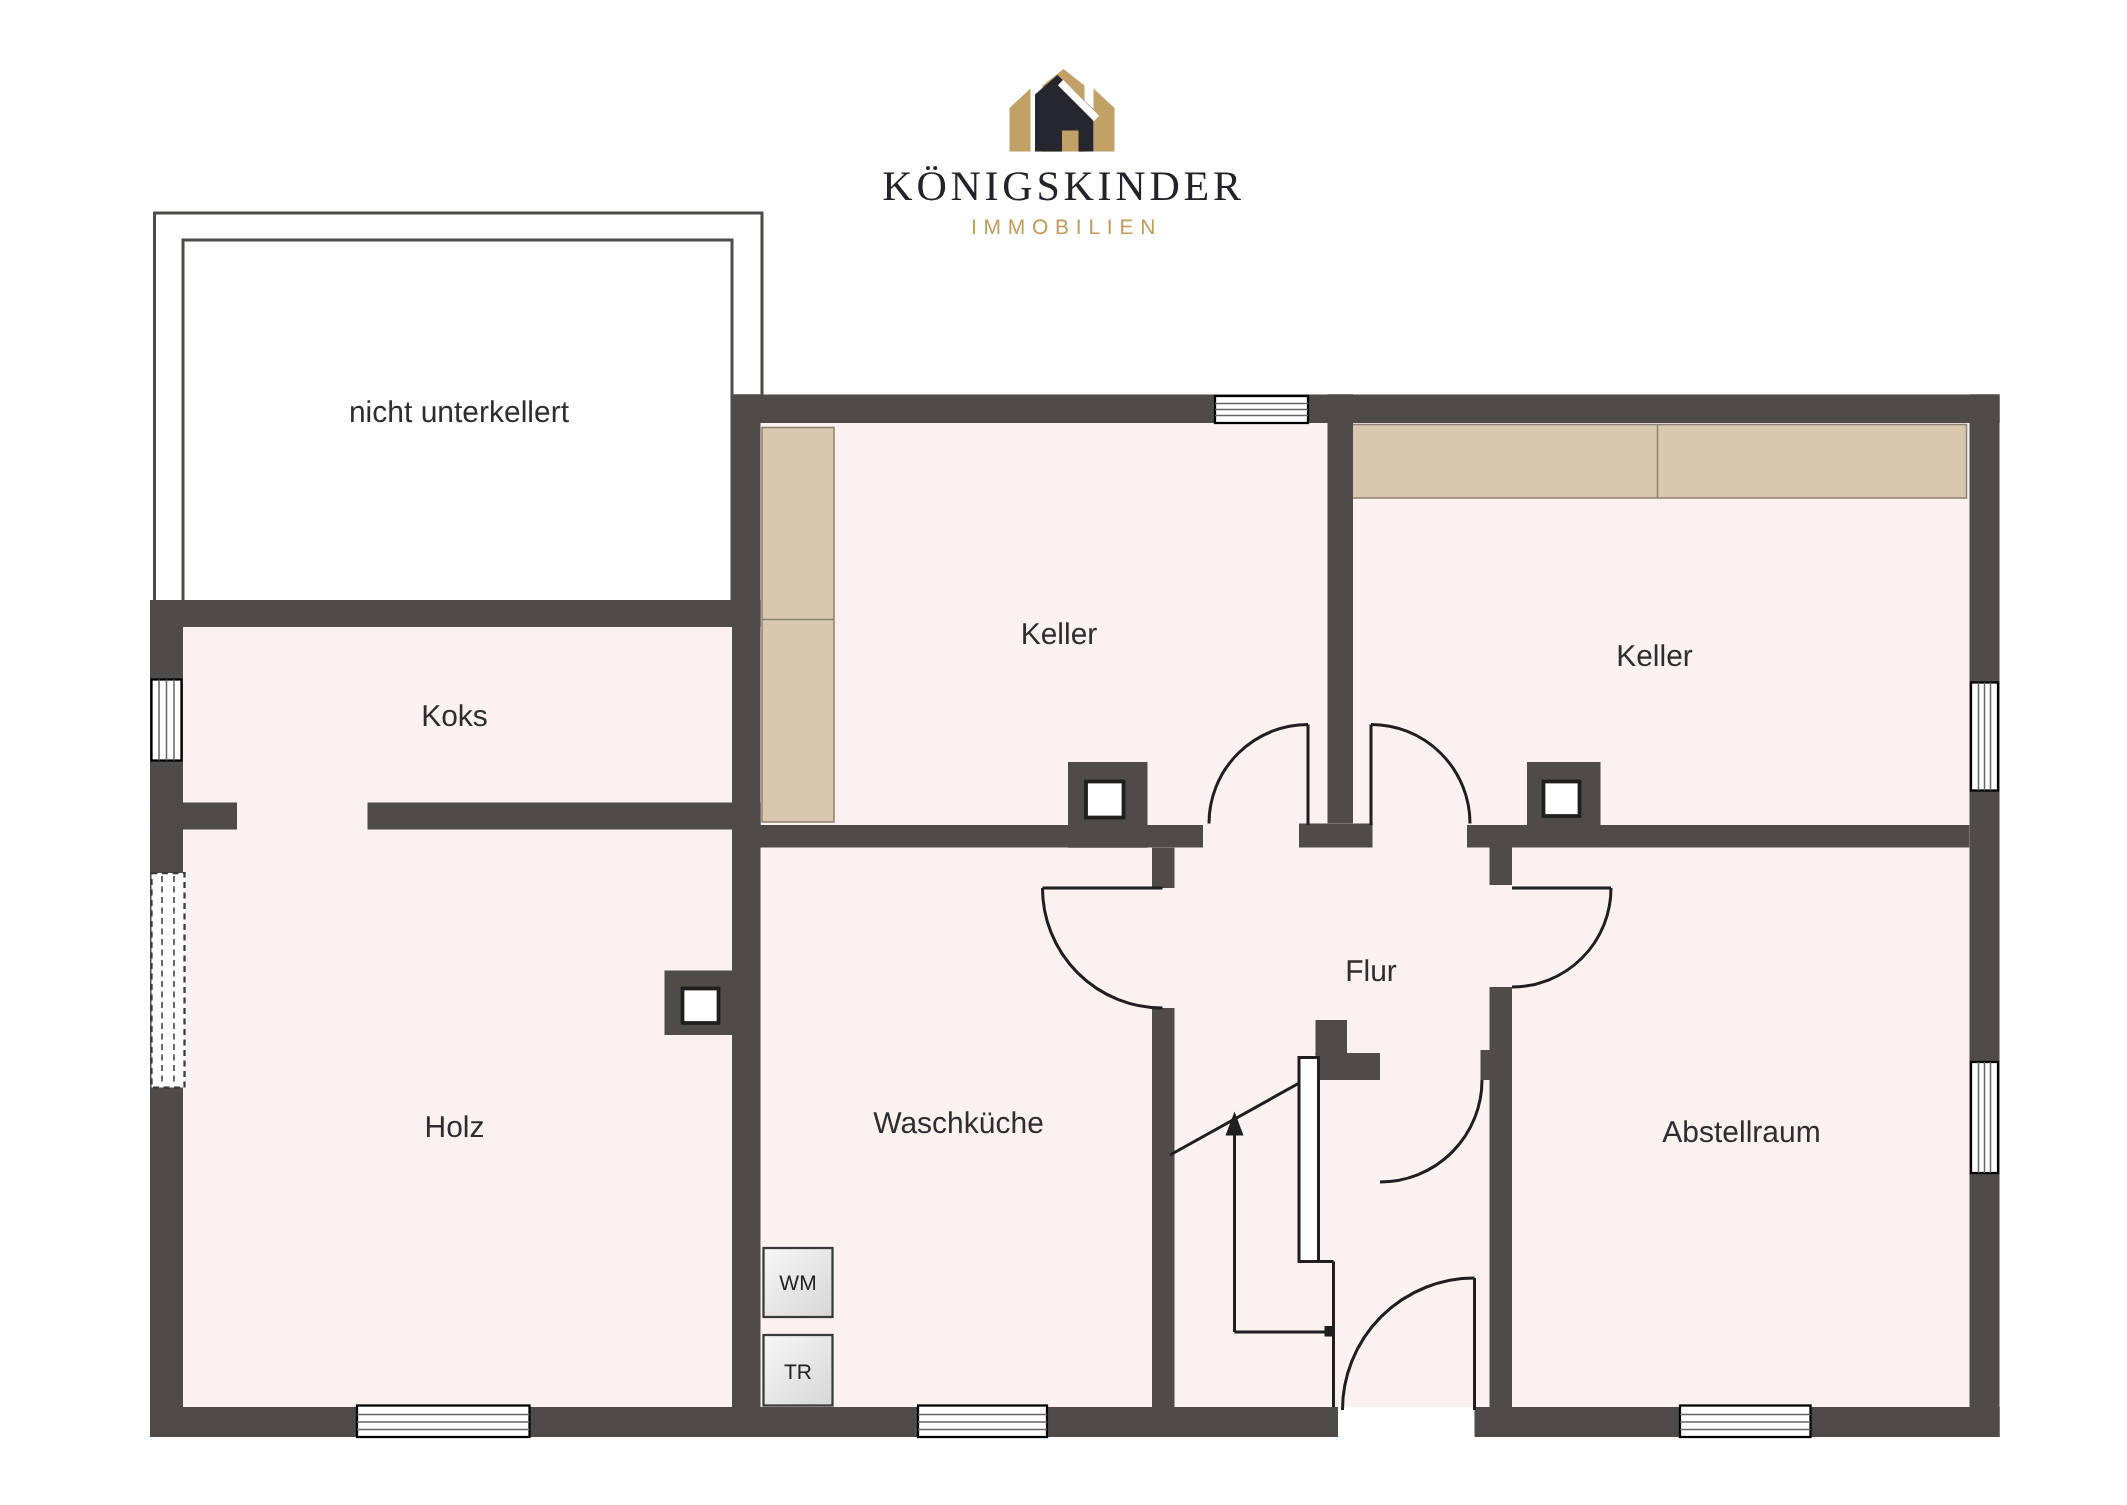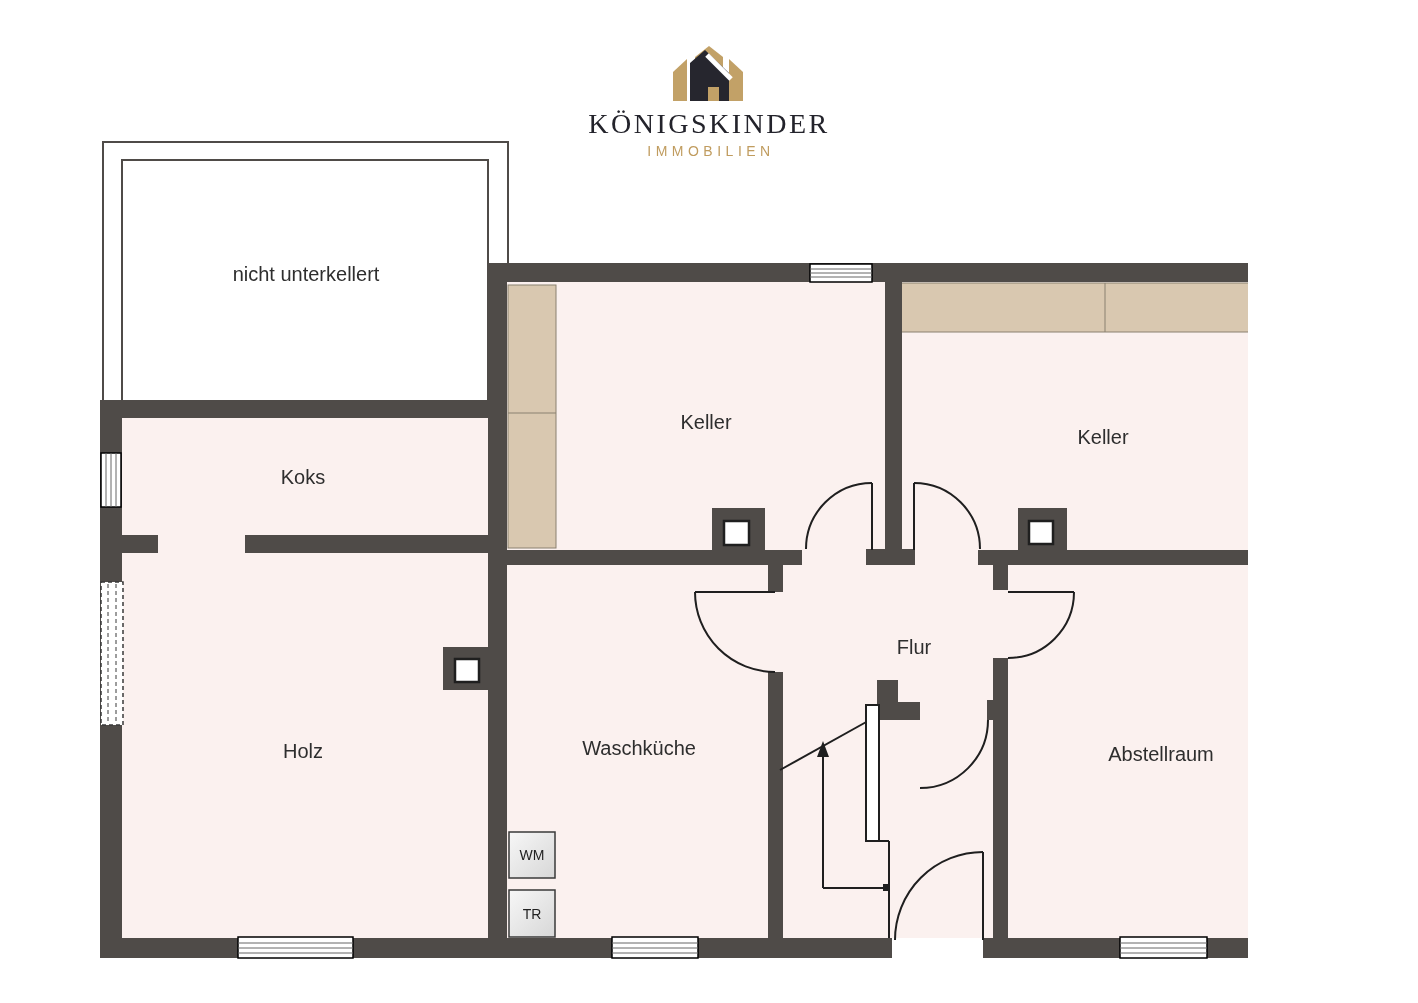--- a/index.html
+++ b/index.html
@@ -1,18 +1,18 @@
 <!DOCTYPE html>
 <html><head>
 <meta charset="utf-8">
 <style>
   html,body{margin:0;padding:0;background:#ffffff;}
   .stage{
     position:relative;
-    width:1248px;height:1003px;
+    width:1418px;height:1003px;
     background:#ffffff;
     font-family:"Liberation Sans", sans-serif;
     overflow:hidden;
   }
   .stage svg{position:absolute;left:0;top:0;}
   .room-label{
     font-family:"Liberation Sans", sans-serif;
     font-size:20px;
     fill:#2e2e2e;
   }

